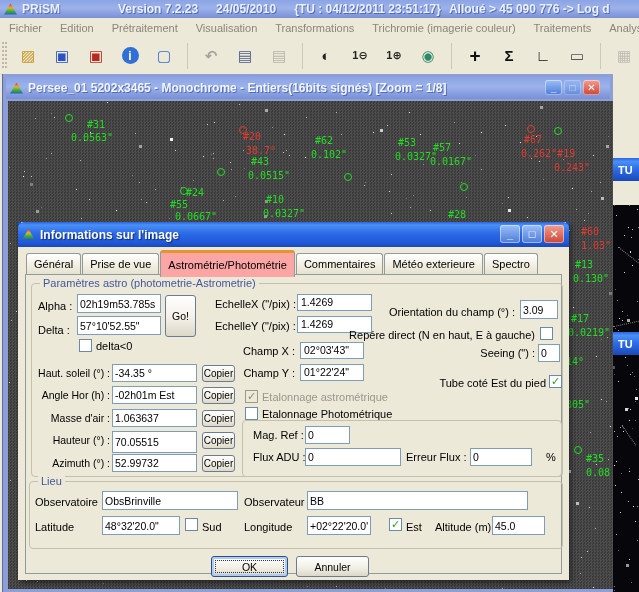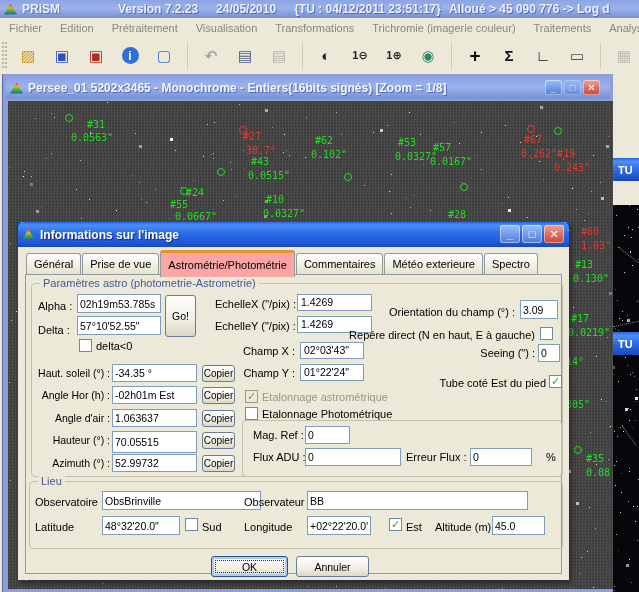--- a/index.html
+++ b/index.html
@@ -198,21 +198,21 @@
       <span class="win-btn">_</span>
       <span class="win-btn dim">□</span>
       <span class="win-btn close">✕</span>
     </span>
   </div>
   <div id="starfield">
     <div class="dot-src" id="star-dots" style="box-shadow: rgba(255, 255, 255, 0.94) 352px 253px 0px 0px, rgba(255, 255, 255, 0.64) 455px 336px 0px 0px, rgba(255, 255, 255, 0.47) 29px 110px 0px 1px, rgba(255, 255, 255, 0.52) 429px 327px 0px 0px, rgba(255, 255, 255, 0.89) 63px 438px 0px 0px, rgba(255, 255, 255, 0.88) 272px 137px 0px 0px, rgba(255, 255, 255, 0.85) 463px 470px 0px 0px, rgba(255, 255, 255, 0.29) 203px 316px 0px 0px, rgba(255, 255, 255, 0.45) 305px 374px 0px 0px, rgba(255, 255, 255, 0.67) 1px 281px 0px 0px, rgba(255, 255, 255, 0.86) 424px 416px 0px 0px, rgba(255, 255, 255, 0.94) 505px 208px 0px 0px, rgba(255, 255, 255, 0.26) 512px 141px 0px 0px, rgba(255, 255, 255, 0.95) 15px 75px 0px 0px, rgba(255, 255, 255, 0.8) 196px 299px 0px 0px, rgba(255, 255, 255, 0.72) 488px 296px 0px 0px, rgba(255, 255, 255, 0.93) 163px 38px 0px 1px, rgba(255, 255, 255, 0.42) 144px 397px 0px 0px, rgba(255, 255, 255, 0.36) 43px 12px 0px 0px, rgba(255, 255, 255, 0.57) 328px 485px 0px 0px, rgba(255, 255, 255, 0.56) 214px 307px 0px 0px, rgba(255, 255, 255, 0.87) 458px 210px 0px 0px, rgba(255, 255, 255, 0.82) 412px 258px 0px 0px, rgba(255, 255, 255, 0.43) 294px 203px 0px 0px, rgba(255, 255, 255, 0.47) 199px 263px 0px 1px, rgba(255, 255, 255, 0.32) 498px 290px 0px 1px, rgba(255, 255, 255, 0.34) 353px 290px 0px 0px, rgba(255, 255, 255, 0.6) 502px 326px 0px 0px, rgba(255, 255, 255, 0.5) 389px 423px 0px 0px, rgba(255, 255, 255, 0.93) 276px 33px 0px 0px, rgba(255, 255, 255, 0.3) 428px 247px 0px 0px, rgba(255, 255, 255, 0.96) 325px 218px 0px 0px, rgba(255, 255, 255, 0.71) 573px 456px 0px 0px, rgba(255, 255, 255, 0.64) 316px 224px 0px 0px, rgba(255, 255, 255, 0.5) 132px 45px 0px 1px, rgba(255, 255, 255, 0.78) 383px 112px 0px 0px, rgba(255, 255, 255, 0.44) 427px 431px 0px 0px, rgba(255, 255, 255, 0.73) 330px 374px 0px 0px, rgba(255, 255, 255, 0.38) 462px 458px 0px 0px, rgba(255, 255, 255, 0.59) 147px 88px 0px 0px, rgba(255, 255, 255, 0.29) 465px 127px 0px 0px, rgba(255, 255, 255, 0.86) 206px 21px 0px 0px, rgba(255, 255, 255, 0.78) 528px 35px 0px 0px, rgba(255, 255, 255, 0.53) 471px 155px 0px 0px, rgba(255, 255, 255, 0.79) 258px 338px 0px 0px, rgba(255, 255, 255, 0.7) 248px 152px 0px 0px, rgba(255, 255, 255, 0.29) 553px 191px 0px 0px, rgba(255, 255, 255, 0.68) 538px 271px 0px 1px, rgba(255, 255, 255, 0.9) 498px 407px 0px 0px, rgba(255, 255, 255, 0.28) 238px 195px 0px 0px, rgba(255, 255, 255, 0.88) 410px 299px 0px 0px, rgba(255, 255, 255, 0.87) 401px 11px 0px 0px, rgba(255, 255, 255, 0.38) 185px 79px 0px 0px, rgba(255, 255, 255, 0.31) 112px 344px 0px 0px, rgba(255, 255, 255, 0.38) 415px 63px 0px 0px, rgba(255, 255, 255, 0.81) 88px 411px 0px 0px, rgba(255, 255, 255, 0.54) 230px 335px 0px 0px, rgba(255, 255, 255, 0.56) 499px 324px 0px 0px, rgba(255, 255, 255, 0.52) 27px 17px 0px 0px, rgba(255, 255, 255, 0.77) 107px 364px 0px 0px, rgba(255, 255, 255, 0.56) 56px 135px 0px 0px, rgba(255, 255, 255, 0.89) 98px 312px 0px 0px, rgba(255, 255, 255, 0.77) 531px 60px 0px 0px, rgba(255, 255, 255, 0.81) 588px 255px 0px 0px, rgba(255, 255, 255, 0.97) 351px 344px 0px 0px, rgba(255, 255, 255, 0.48) 40px 259px 0px 0px, rgba(255, 255, 255, 0.38) 118px 303px 0px 0px, rgba(255, 255, 255, 0.43) 347px 207px 0px 0px, rgba(255, 255, 255, 0.74) 275px 51px 0px 0px, rgba(255, 255, 255, 0.9) 497px 24px 0px 0px, rgba(255, 255, 255, 0.55) 444px 321px 0px 0px, rgba(255, 255, 255, 0.98) 547px 304px 0px 0px, rgba(255, 255, 255, 0.96) 399px 210px 0px 0px, rgba(255, 255, 255, 0.73) 373px 29px 0px 1px, rgba(255, 255, 255, 0.72) 23px 75px 0px 0px, rgba(255, 255, 255, 0.75) 561px 129px 0px 0px, rgba(255, 255, 255, 0.4) 407px 273px 0px 0px, rgba(255, 255, 255, 0.71) 381px 285px 0px 0px, rgba(255, 255, 255, 0.97) 438px 444px 0px 0px, rgba(255, 255, 255, 0.99) 564px 87px 0px 0px, rgba(255, 255, 255, 0.44) 517px 193px 0px 0px, rgba(255, 255, 255, 0.95) 182px 263px 0px 0px, rgba(255, 255, 255, 0.56) 209px 151px 0px 0px, rgba(255, 255, 255, 0.44) 33px 199px 0px 0px, rgba(255, 255, 255, 0.4) 462px 440px 0px 0px, rgba(255, 255, 255, 0.88) 169px 121px 0px 0px, rgba(255, 255, 255, 0.44) 151px 472px 0px 0px, rgba(255, 255, 255, 0.52) 523px 307px 0px 0px, rgba(255, 255, 255, 0.75) 576px 119px 0px 0px, rgba(255, 255, 255, 0.26) 464px 280px 0px 0px, rgba(255, 255, 255, 0.87) 68px 88px 0px 0px, rgba(255, 255, 255, 0.5) 58px 477px 0px 0px, rgba(255, 255, 255, 0.52) 363px 166px 0px 0px, rgba(255, 255, 255, 0.86) 77px 453px 0px 0px, rgba(255, 255, 255, 0.4) 350px 156px 0px 0px, rgba(255, 255, 255, 0.81) 202px 307px 0px 0px, rgba(255, 255, 255, 0.98) 383px 445px 0px 0px, rgba(255, 255, 255, 0.29) 535px 78px 0px 0px, rgba(255, 255, 255, 0.31) 194px 189px 0px 0px, rgba(255, 255, 255, 0.9) 284px 419px 0px 0px, rgba(255, 255, 255, 0.5) 533px 6px 0px 1px, rgba(255, 255, 255, 0.91) 473px 139px 0px 0px, rgba(255, 255, 255, 0.26) 276px 203px 0px 0px, rgba(255, 255, 255, 0.76) 433px 194px 0px 0px, rgba(255, 255, 255, 0.56) 523px 57px 0px 0px, rgba(255, 255, 255, 0.31) 528px 144px 0px 1px, rgba(255, 255, 255, 0.76) 581px 406px 0px 0px, rgba(255, 255, 255, 0.94) 221px 153px 0px 1px, rgba(255, 255, 255, 0.5) 582px 331px 0px 0px, rgba(255, 255, 255, 0.7) 205px 52px 0px 0px, rgba(255, 255, 255, 0.29) 602px 192px 0px 1px, rgb(255, 255, 255) 482px 156px 0px 0px, rgba(255, 255, 255, 0.63) 345px 206px 0px 0px, rgba(255, 255, 255, 0.47) 100px 466px 0px 0px, rgba(255, 255, 255, 0.96) 172px 456px 0px 0px, rgba(255, 255, 255, 0.64) 375px 210px 0px 0px, rgba(255, 255, 255, 0.59) 215px 99px 0px 0px, rgba(255, 255, 255, 0.36) 281px 211px 0px 0px, rgba(255, 255, 255, 0.43) 214px 145px 0px 0px, rgba(255, 255, 255, 0.25) 115px 411px 0px 0px, rgba(255, 255, 255, 0.88) 565px 206px 0px 0px, rgba(255, 255, 255, 0.45) 455px 369px 0px 1px, rgba(255, 255, 255, 0.66) 500px 368px 0px 0px, rgba(255, 255, 255, 0.82) 320px 431px 0px 0px, rgba(255, 255, 255, 0.39) 497px 134px 0px 0px, rgba(255, 255, 255, 0.95) 97px 448px 0px 0px, rgba(255, 255, 255, 0.6) 328px 11px 0px 0px, rgba(255, 255, 255, 0.83) 411px 413px 0px 0px, rgba(255, 255, 255, 0.31) 23px 83px 0px 1px, rgba(255, 255, 255, 0.95) 457px 186px 0px 0px, rgba(255, 255, 255, 0.93) 342px 170px 0px 0px, rgba(255, 255, 255, 0.83) 521px 369px 0px 0px, rgba(255, 255, 255, 0.7) 319px 234px 0px 0px, rgba(255, 255, 255, 0.96) 394px 367px 0px 0px, rgba(255, 255, 255, 0.88) 479px 442px 0px 0px, rgba(255, 255, 255, 0.97) 385px 174px 0px 0px, rgba(255, 255, 255, 0.52) 599px 45px 0px 1px, rgba(255, 255, 255, 0.27) 197px 314px 0px 0px, rgba(255, 255, 255, 0.97) 514px 202px 0px 0px, rgba(255, 255, 255, 0.44) 133px 219px 0px 0px, rgba(255, 255, 255, 0.57) 473px 68px 0px 0px, rgba(255, 255, 255, 0.72) 88px 401px 0px 0px, rgba(255, 255, 255, 0.92) 534px 262px 0px 0px, rgba(255, 255, 255, 0.81) 90px 330px 0px 0px, rgba(255, 255, 255, 0.68) 336px 248px 0px 0px, rgba(255, 255, 255, 0.72) 483px 168px 0px 0px, rgba(255, 255, 255, 0.46) 263px 179px 0px 0px, rgba(255, 255, 255, 0.41) 289px 134px 0px 0px, rgba(255, 255, 255, 0.32) 49px 222px 0px 0px, rgba(255, 255, 255, 0.6) 433px 442px 0px 1px, rgba(255, 255, 255, 0.67) 2px 379px 0px 0px, rgba(255, 255, 255, 0.5) 247px 384px 0px 0px, rgba(255, 255, 255, 0.64) 547px 196px 0px 0px, rgba(255, 255, 255, 0.64) 359px 361px 0px 0px, rgba(255, 255, 255, 0.36) 95px 482px 0px 0px, rgba(255, 255, 255, 0.76) 280px 397px 0px 0px, rgba(255, 255, 255, 0.66) 222px 61px 0px 0px, rgba(255, 255, 255, 0.45) 539px 223px 0px 0px, rgba(255, 255, 255, 0.84) 10px 316px 0px 0px, rgba(255, 255, 255, 0.86) 501px 109px 0px 1px, rgba(255, 255, 255, 0.76) 170px 128px 0px 1px, rgba(255, 255, 255, 0.76) 46px 16px 0px 0px, rgba(255, 255, 255, 0.27) 33px 309px 0px 0px, rgba(255, 255, 255, 0.34) 337px 154px 0px 0px, rgba(255, 255, 255, 0.6) 600px 358px 0px 0px, rgba(255, 255, 255, 0.44) 484px 231px 0px 0px, rgba(255, 255, 255, 0.99) 297px 56px 0px 0px, rgba(255, 255, 255, 0.7) 76px 39px 0px 0px, rgba(255, 255, 255, 0.5) 141px 411px 0px 0px, rgba(255, 255, 255, 0.98) 538px 447px 0px 0px, rgba(255, 255, 255, 0.58) 431px 135px 0px 0px, rgba(255, 255, 255, 0.93) 429px 237px 0px 0px, rgba(255, 255, 255, 0.58) 157px 289px 0px 1px, rgba(255, 255, 255, 0.55) 278px 49px 0px 0px, rgba(255, 255, 255, 0.51) 551px 473px 0px 1px, rgba(255, 255, 255, 0.38) 291px 425px 0px 0px, rgba(255, 255, 255, 0.52) 583px 90px 0px 0px, rgba(255, 255, 255, 0.71) 466px 239px 0px 0px, rgba(255, 255, 255, 0.91) 84px 366px 0px 0px, rgba(255, 255, 255, 0.56) 43px 52px 0px 0px, rgba(255, 255, 255, 0.49) 345px 376px 0px 1px, rgba(255, 255, 255, 0.3) 33px 106px 0px 0px, rgba(255, 255, 255, 0.26) 227px 301px 0px 0px, rgba(255, 255, 255, 0.54) 2px 142px 0px 0px, rgba(255, 255, 255, 0.63) 201px 423px 0px 0px, rgba(255, 255, 255, 0.85) 195px 55px 0px 0px, rgba(255, 255, 255, 0.27) 245px 174px 0px 0px, rgba(255, 255, 255, 0.3) 299px 485px 0px 0px, rgba(255, 255, 255, 0.84) 58px 433px 0px 0px, rgba(255, 255, 255, 0.87) 240px 337px 0px 0px, rgba(255, 255, 255, 0.37) 458px 401px 0px 0px, rgba(255, 255, 255, 0.85) 34px 339px 0px 1px, rgba(255, 255, 255, 0.82) 179px 389px 0px 0px, rgba(255, 255, 255, 0.74) 579px 450px 0px 0px, rgba(255, 255, 255, 0.73) 345px 196px 0px 0px, rgba(255, 255, 255, 0.33) 490px 140px 0px 0px, rgba(255, 255, 255, 0.43) 173px 86px 0px 0px, rgba(255, 255, 255, 0.63) 520px 341px 0px 0px, rgba(255, 255, 255, 0.85) 8px 210px 0px 0px, rgba(255, 255, 255, 0.41) 555px 58px 0px 0px, rgba(255, 255, 255, 0.54) 258px 9px 0px 1px, rgba(255, 255, 255, 0.32) 15px 361px 0px 0px, rgba(255, 255, 255, 0.67) 561px 370px 0px 1px, rgba(255, 255, 255, 0.6) 298px 16px 0px 0px, rgba(255, 255, 255, 0.7) 474px 470px 0px 1px, rgba(255, 255, 255, 0.84) 585px 54px 0px 0px, rgba(255, 255, 255, 0.53) 572px 472px 0px 0px, rgba(255, 255, 255, 0.7) 11px 371px 0px 1px, rgba(255, 255, 255, 0.37) 44px 207px 0px 0px, rgba(255, 255, 255, 0.86) 535px 445px 0px 0px, rgba(255, 255, 255, 0.38) 335px 289px 0px 1px, rgba(255, 255, 255, 0.66) 569px 402px 0px 1px, rgba(255, 255, 255, 0.99) 501px 326px 0px 0px, rgba(255, 255, 255, 0.64) 40px 393px 0px 0px, rgba(255, 255, 255, 0.75) 206px 430px 0px 0px, rgba(255, 255, 255, 0.46) 257px 115px 0px 1px, rgba(255, 255, 255, 0.82) 381px 90px 0px 0px, rgba(255, 255, 255, 0.41) 24px 145px 0px 0px, rgba(255, 255, 255, 0.26) 236px 67px 0px 0px, rgba(255, 255, 255, 0.27) 336px 426px 0px 0px, rgba(255, 255, 255, 0.65) 72px 59px 0px 0px, rgba(255, 255, 255, 0.44) 258px 100px 0px 1px, rgba(255, 255, 255, 0.35) 294px 179px 0px 0px, rgba(255, 255, 255, 0.32) 124px 74px 0px 0px, rgba(255, 255, 255, 0.34) 96px 460px 0px 0px, rgba(255, 255, 255, 0.44) 45px 145px 0px 0px, rgba(255, 255, 255, 0.74) 199px 23px 0px 0px, rgba(255, 255, 255, 0.91) 135px 155px 0px 0px, rgba(255, 255, 255, 0.28) 89px 200px 0px 0px, rgb(255, 255, 255) 51px 414px 0px 0px, rgba(255, 255, 255, 0.84) 451px 42px 0px 0px, rgba(255, 255, 255, 0.31) 58px 259px 0px 0px, rgba(255, 255, 255, 0.27) 494px 102px 0px 0px, rgba(255, 255, 255, 0.48) 550px 443px 0px 0px, rgba(255, 255, 255, 0.4) 133px 98px 0px 0px, rgba(255, 255, 255, 0.39) 478px 235px 0px 0px, rgba(255, 255, 255, 0.36) 219px 471px 0px 1px, rgba(255, 255, 255, 0.46) 344px 440px 0px 0px, rgba(255, 255, 255, 0.89) 500px 96px 0px 0px, rgba(255, 255, 255, 0.81) 169px 176px 0px 0px, rgba(255, 255, 255, 0.83) 42px 471px 0px 0px, rgba(255, 255, 255, 0.29) 79px 276px 0px 0px, rgba(255, 255, 255, 0.46) 264px 26px 0px 0px, rgba(255, 255, 255, 0.7) 478px 218px 0px 0px, rgba(255, 255, 255, 0.57) 357px 147px 0px 0px, rgba(255, 255, 255, 0.42) 321px 130px 0px 0px, rgba(255, 255, 255, 0.46) 598px 300px 0px 0px, rgba(255, 255, 255, 0.29) 357px 81px 0px 0px, rgba(255, 255, 255, 0.66) 121px 140px 0px 0px, rgba(255, 255, 255, 0.52) 568px 108px 0px 0px, rgba(255, 255, 255, 0.79) 588px 363px 0px 0px, rgba(255, 255, 255, 0.32) 1px 66px 0px 0px, rgba(255, 255, 255, 0.35) 51px 177px 0px 1px, rgba(255, 255, 255, 0.73) 46px 356px 0px 0px, rgba(255, 255, 255, 0.72) 424px 348px 0px 0px, rgba(255, 255, 255, 0.65) 281px 54px 0px 0px, rgba(255, 255, 255, 0.38) 227px 95px 0px 0px, rgba(255, 255, 255, 0.94) 71px 412px 0px 0px, rgba(255, 255, 255, 0.58) 599px 236px 0px 0px, rgba(255, 255, 255, 0.87) 593px 298px 0px 0px, rgba(255, 255, 255, 0.3) 214px 201px 0px 0px, rgba(255, 255, 255, 0.73) 94px 312px 0px 0px, rgba(255, 255, 255, 0.35) 219px 382px 0px 0px, rgba(255, 255, 255, 0.48) 277px 121px 0px 0px, rgba(255, 255, 255, 0.56) 457px 210px 0px 0px, rgba(255, 255, 255, 0.96) 473px 31px 0px 0px, rgba(255, 255, 255, 0.92) 268px 112px 0px 0px, rgba(255, 255, 255, 0.36) 381px 404px 0px 0px, rgba(255, 255, 255, 0.27) 377px 325px 0px 0px, rgba(255, 255, 255, 0.33) 212px 351px 0px 0px, rgba(255, 255, 255, 0.85) 475px 247px 0px 0px, rgba(255, 255, 255, 0.28) 418px 207px 0px 0px, rgba(255, 255, 255, 0.86) 537px 160px 0px 0px, rgba(255, 255, 255, 0.53) 333px 33px 0px 0px, rgba(255, 255, 255, 0.84) 81px 98px 0px 0px, rgba(255, 255, 255, 0.4) 281px 299px 0px 0px, rgba(255, 255, 255, 0.64) 73px 117px 0px 0px, rgba(255, 255, 255, 0.58) 16px 440px 0px 0px, rgba(255, 255, 255, 0.46) 168px 395px 0px 0px, rgba(255, 255, 255, 0.5) 316px 392px 0px 1px, rgba(255, 255, 255, 0.75) 138px 101px 0px 0px, rgba(255, 255, 255, 0.54) 215px 156px 0px 0px, rgba(255, 255, 255, 0.83) 412px 33px 0px 0px, rgba(255, 255, 255, 0.56) 592px 81px 0px 0px, rgba(255, 255, 255, 0.9) 602px 325px 0px 0px, rgba(255, 255, 255, 0.59) 127px 32px 0px 0px, rgba(255, 255, 255, 0.69) 16px 70px 0px 0px, rgba(255, 255, 255, 0.48) 33px 317px 0px 0px, rgba(255, 255, 255, 0.37) 580px 112px 0px 0px, rgba(255, 255, 255, 0.48) 422px 219px 0px 1px, rgba(255, 255, 255, 0.9) 494px 466px 0px 0px, rgba(255, 255, 255, 0.44) 446px 21px 0px 0px, rgba(255, 255, 255, 0.35) 534px 330px 0px 0px, rgba(255, 255, 255, 0.39) 120px 303px 0px 1px, rgba(255, 255, 255, 0.99) 360px 421px 0px 0px, rgba(255, 255, 255, 0.86) 512px 41px 0px 0px, rgba(255, 255, 255, 0.96) 113px 331px 0px 0px, rgba(255, 255, 255, 0.62) 10px 200px 0px 0px, rgba(255, 255, 255, 0.59) 240px 350px 0px 0px, rgba(255, 255, 255, 0.85) 99px 1px 0px 0px, rgba(255, 255, 255, 0.74) 517px 134px 0px 0px, rgba(255, 255, 255, 0.46) 38px 57px 0px 0px, rgba(255, 255, 255, 0.47) 223px 68px 0px 0px, rgba(255, 255, 255, 0.59) 587px 427px 0px 0px, rgba(255, 255, 255, 0.67) 356px 84px 0px 0px, rgba(255, 255, 255, 0.39) 381px 367px 0px 1px, rgba(255, 255, 255, 0.28) 161px 117px 0px 0px, rgba(255, 255, 255, 0.49) 10px 460px 0px 0px, rgba(255, 255, 255, 0.35) 67px 185px 0px 0px, rgba(255, 255, 255, 0.87) 358px 337px 0px 0px, rgba(255, 255, 255, 0.29) 398px 97px 0px 0px, rgba(255, 255, 255, 0.73) 243px 452px 0px 0px, rgba(255, 255, 255, 0.26) 195px 207px 0px 0px, rgba(255, 255, 255, 0.74) 25px 297px 0px 0px, rgba(255, 255, 255, 0.88) 585px 486px 0px 0px, rgba(255, 255, 255, 0.34) 458px 96px 0px 0px, rgba(255, 255, 255, 0.73) 163px 313px 0px 0px, rgba(255, 255, 255, 0.85) 529px 225px 0px 0px, rgba(255, 255, 255, 0.78) 167px 49px 0px 0px, rgba(255, 255, 255, 0.29) 203px 53px 0px 0px, rgba(255, 255, 255, 0.49) 514px 448px 0px 0px, rgba(255, 255, 255, 0.58) 205px 57px 0px 0px, rgba(255, 255, 255, 0.58) 402px 106px 0px 0px, rgba(255, 255, 255, 0.72) 422px 109px 0px 0px, rgba(255, 255, 255, 0.42) 453px 81px 0px 0px, rgba(255, 255, 255, 0.35) 405px 94px 0px 0px, rgba(255, 255, 255, 0.86) 82px 31px 0px 0px, rgba(255, 255, 255, 0.89) 286px 384px 0px 0px, rgba(255, 255, 255, 0.98) 108px 109px 0px 0px, rgba(255, 255, 255, 0.59) 108px 300px 0px 0px, rgba(255, 255, 255, 0.37) 421px 155px 0px 0px, rgba(255, 255, 255, 0.59) 255px 327px 0px 0px, rgba(255, 255, 255, 0.95) 212px 156px 0px 0px, rgba(255, 255, 255, 0.98) 204px 423px 0px 0px, rgba(255, 255, 255, 0.83) 137px 362px 0px 0px, rgba(255, 255, 255, 0.82) 533px 323px 0px 0px, rgba(255, 255, 255, 0.38) 355px 331px 0px 0px, rgba(255, 255, 255, 0.64) 594px 97px 0px 1px, rgba(255, 255, 255, 0.62) 231px 3px 0px 0px, rgba(255, 255, 255, 0.55) 3px 219px 0px 0px, rgba(255, 255, 255, 0.82) 52px 269px 0px 1px, rgba(255, 255, 255, 0.73) 326px 367px 0px 0px, rgba(255, 255, 255, 0.61) 295px 238px 0px 0px, rgba(255, 255, 255, 0.51) 16px 123px 0px 0px, rgba(255, 255, 255, 0.67) 379px 24px 0px 0px, rgba(255, 255, 255, 0.5) 323px 407px 0px 0px, rgba(255, 255, 255, 0.52) 188px 201px 0px 0px, rgba(255, 255, 255, 0.73) 124px 239px 0px 1px, rgba(255, 255, 255, 0.48) 296px 333px 0px 0px, rgba(255, 255, 255, 0.45) 429px 379px 0px 0px, rgba(255, 255, 255, 0.9) 365px 31px 0px 0px, rgba(255, 255, 255, 0.89) 18px 479px 0px 0px, rgba(255, 255, 255, 0.9) 355px 283px 0px 0px, rgba(255, 255, 255, 0.27) 600px 35px 0px 0px, rgba(255, 255, 255, 0.56) 131px 81px 0px 0px, rgba(255, 255, 255, 0.77) 416px 398px 0px 0px, rgba(255, 255, 255, 0.33) 538px 397px 0px 0px, rgba(255, 255, 255, 0.51) 465px 378px 0px 0px, rgba(255, 255, 255, 0.81) 324px 333px 0px 0px, rgba(255, 255, 255, 0.46) 102px 466px 0px 0px, rgba(255, 255, 255, 0.27) 337px 403px 0px 0px, rgba(255, 255, 255, 0.88) 281px 420px 0px 0px, rgba(255, 255, 255, 0.57) 512px 137px 0px 0px, rgba(255, 255, 255, 0.87) 519px 116px 0px 0px, rgba(255, 255, 255, 0.52) 494px 487px 0px 0px, rgba(255, 255, 255, 0.78) 383px 73px 0px 0px, rgba(255, 255, 255, 0.34) 144px 374px 0px 0px, rgba(255, 255, 255, 0.55) 235px 49px 0px 0px, rgba(255, 255, 255, 0.78) 169px 319px 0px 0px, rgba(255, 255, 255, 0.4) 474px 160px 0px 0px, rgba(255, 255, 255, 0.51) 124px 464px 0px 0px, rgba(255, 255, 255, 0.26) 377px 487px 0px 0px, rgba(255, 255, 255, 0.32) 593px 238px 0px 0px, rgba(255, 255, 255, 0.48) 29px 480px 0px 0px, rgba(255, 255, 255, 0.88) 475px 396px 0px 0px, rgba(255, 255, 255, 0.51) 39px 310px 0px 0px, rgba(255, 255, 255, 0.25) 467px 54px 0px 0px, rgba(255, 255, 255, 0.51) 179px 267px 0px 0px, rgba(255, 255, 255, 0.63) 559px 184px 0px 0px, rgba(255, 255, 255, 0.71) 313px 217px 0px 0px;"></div>
     <div class="abs" id="ann-layer" style="left:0;top:0;right:0;bottom:0">
         <span class="ann" style="left: 67px; top: 19px; color: rgb(34, 221, 34); padding-left: 12px;">#31</span>
         <span class="ann" style="left: 63px; top: 32px; color: rgb(34, 221, 34);">0.0563"</span>
-        <span class="ann" style="left: 235px; top: 31px; color: rgb(226, 58, 46);">#27</span>
+        <span class="ann" style="left: 235px; top: 31px; color: rgb(226, 58, 46);">#20</span>
         <span class="ann" style="left: 238px; top: 45px; color: rgb(226, 58, 46);">38.7°</span>
         <span class="ann" style="left: 243px; top: 56px; color: rgb(34, 221, 34);">#43</span>
         <span class="ann" style="left: 240px; top: 70px; color: rgb(34, 221, 34);">0.0515"</span>
         <span class="ann" style="left: 307px; top: 35px; color: rgb(34, 221, 34);">#62</span>
         <span class="ann" style="left: 303px; top: 49px; color: rgb(34, 221, 34);">0.102"</span>
         <span class="ann" style="left: 390px; top: 37px; color: rgb(34, 221, 34);">#53</span>
         <span class="ann" style="left: 387px; top: 51px; color: rgb(34, 221, 34);">0.0327"</span>
         <span class="ann" style="left: 425px; top: 42px; color: rgb(34, 221, 34);">#57</span>
         <span class="ann" style="left: 422px; top: 56px; color: rgb(34, 221, 34);">0.0167"</span>
         <span class="ann" style="left: 516px; top: 34px; color: rgb(226, 58, 46);">#67</span>
@@ -312,21 +312,21 @@
         <span class="lbl" style="right:16px;top:93px">Tube coté Est du pied</span>
         <span class="cb" style="right:0;top:91px;left:auto">✓</span>
 
         <div id="copier-rows">
             <span class="lbl r" style="left: 2px; top: 83px; width: 76px; font-size: 10.5px;">Haut. soleil (°) :</span>
             <input class="txt" value="-34.35 °" style="left: 80px; top: 80px; width: 85px; height: 18px;">
             <button class="xp-btn" style="left: 170px; top: 81px; width: 33px; height: 17px; font-size: 10px;">Copier</button>
             <span class="lbl r" style="left: 2px; top: 105px; width: 76px; font-size: 10.5px;">Angle Hor (h) :</span>
             <input class="txt" value="-02h01m Est" style="left: 80px; top: 102px; width: 85px; height: 18px;">
             <button class="xp-btn" style="left: 170px; top: 103px; width: 33px; height: 17px; font-size: 10px;">Copier</button>
-            <span class="lbl r" style="left: 2px; top: 128px; width: 76px; font-size: 10.5px;">Angle d'air :</span>
+            <span class="lbl r" style="left: 2px; top: 128px; width: 76px; font-size: 10.5px;">Masse d'air :</span>
             <input class="txt" value="1.063637" style="left: 80px; top: 125px; width: 85px; height: 18px;">
             <button class="xp-btn" style="left: 170px; top: 126px; width: 33px; height: 17px; font-size: 10px;">Copier</button>
             <span class="lbl r" style="left: 2px; top: 150px; width: 76px; font-size: 10.5px;">Hauteur (°) :</span>
             <input class="txt" value="70.05515" style="left: 80px; top: 147px; width: 85px; height: 22px;">
             <button class="xp-btn" style="left: 170px; top: 148px; width: 33px; height: 17px; font-size: 10px;">Copier</button>
             <span class="lbl r" style="left: 2px; top: 173px; width: 76px; font-size: 10.5px;">Azimuth (°) :</span>
             <input class="txt" value="52.99732" style="left: 80px; top: 170px; width: 85px; height: 18px;">
             <button class="xp-btn" style="left: 170px; top: 171px; width: 33px; height: 17px; font-size: 10px;">Copier</button>
           </div>
 
@@ -342,21 +342,21 @@
           <input class="txt" style="left: 62px; top: 27px; width: 96px; height: 18px;" value="0">
           <span class="lbl" style="left:163px;top:30px">Erreur Flux :</span>
           <input class="txt" style="left: 227px; top: 27px; width: 62px; height: 18px;" value="0">
           <span class="lbl" style="left:303px;top:30px">%</span>
         </div>
       </div>
 
       <div class="gb" id="gb-lieu" style="left:3px;top:206px;width:532px;height:66px">
         <span class="gb-caption">Lieu</span>
         <span class="lbl" style="left:5px;top:14px">Observatoire</span>
-        <input class="txt" style="left: 72px; top: 9px; width: 159px; height: 19px;" value="ObsBrinville">
+        <input class="txt" style="left: 72px; top: 9px; width: 136px; height: 19px;" value="ObsBrinville">
         <span class="lbl" style="left:214px;top:14px">Observateur</span>
         <input class="txt" style="left: 277px; top: 9px; width: 221px; height: 19px;" value="BB">
         <span class="lbl" style="left:5px;top:39px">Latitude</span>
         <input class="txt" style="left: 72px; top: 34px; width: 78px; height: 19px;" value="48°32'20.0&quot;">
         <span class="cb" style="left:155px;top:36px"></span>
         <span class="lbl" style="left:172px;top:39px">Sud</span>
         <span class="lbl" style="left:214px;top:39px">Longitude</span>
         <input class="txt" style="left: 277px; top: 34px; width: 64px; height: 19px;" value="+02°22'20.0&quot;">
         <span class="cb" style="left:359px;top:36px">✓</span>
         <span class="lbl" style="left:376px;top:39px">Est</span>

